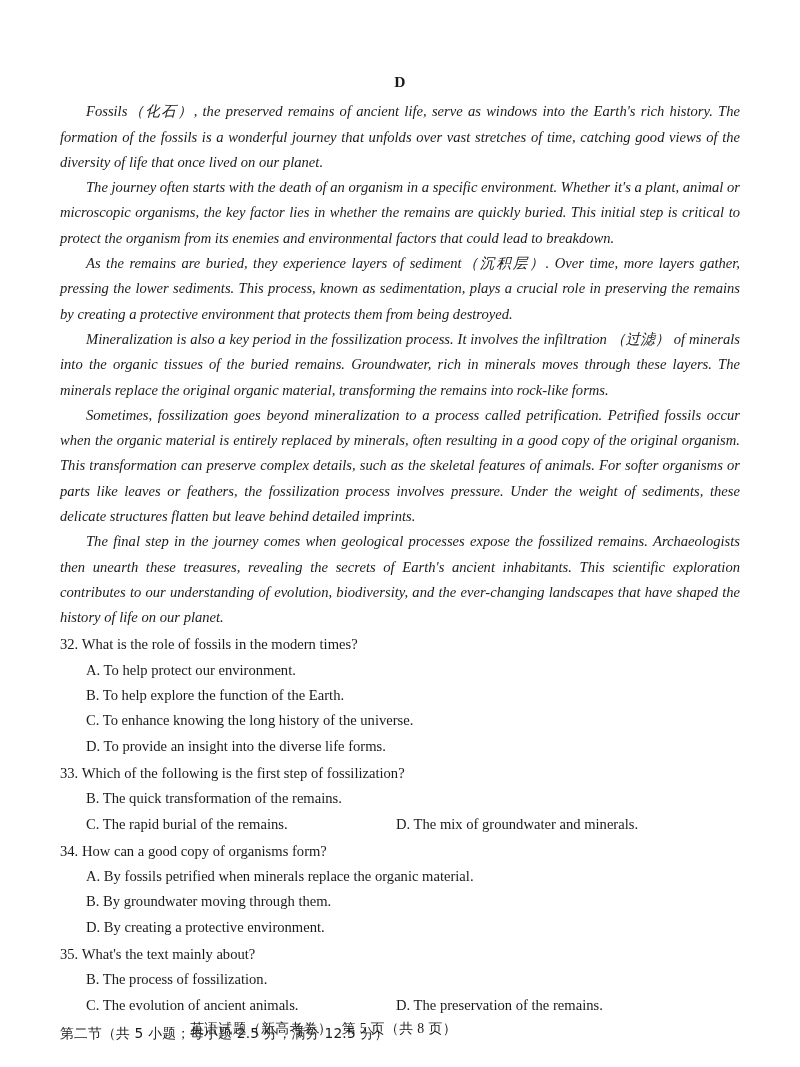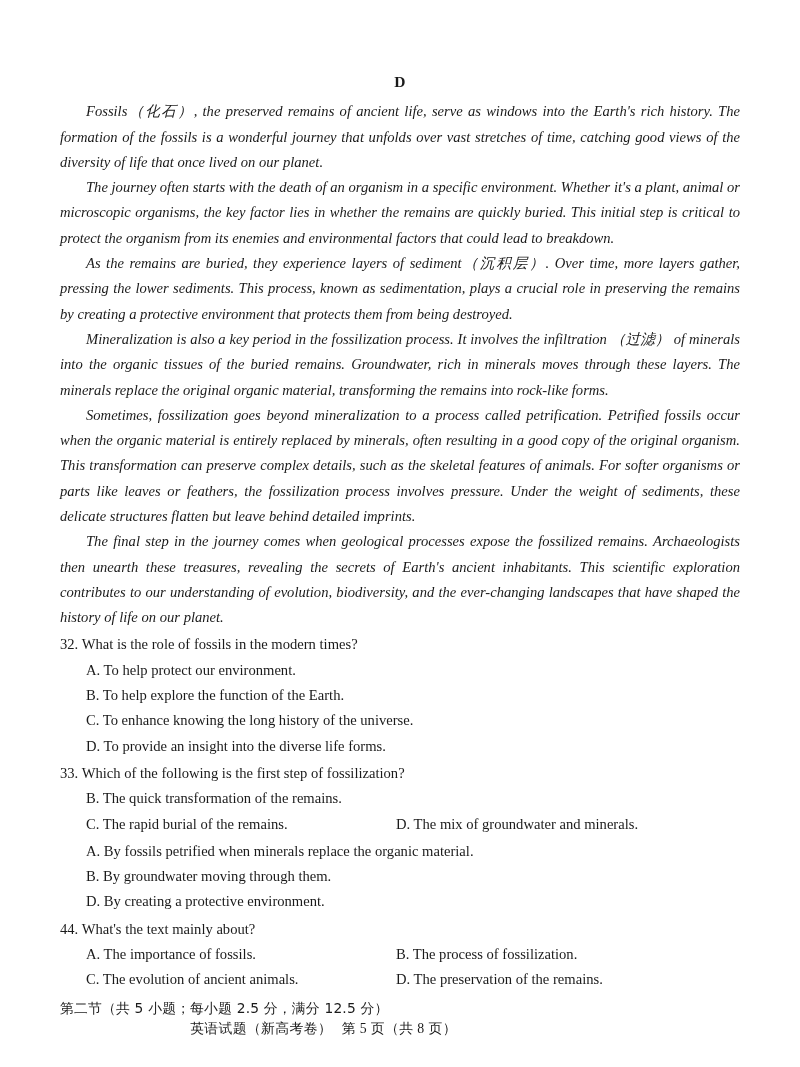--- a/index.html
+++ b/index.html
@@ -134,32 +134,32 @@
           <div class="col-b">B. The quick transformation of the remains.</div>
         </div>
         <div class="opt-row">
           <div class="col-a">C. The rapid burial of the remains.</div>
           <div class="col-b">D. The mix of groundwater and minerals.</div>
         </div>
       </div>
     </div>
 
     <div class="q-block">
+      <p class="q-stem">34. How can a good copy of organisms form?</p>
       <div class="opt-list">
         <div class="opt-single">A. By fossils petrified when minerals replace the organic material.</div>
         <div class="opt-single">B. By groundwater moving through them.</div>
         <div class="opt-single">D. By creating a protective environment.</div>
       </div>
     </div>
 
     <div class="q-block">
-      <p class="q-stem">44. What's the text mainly about?</p>
+      <p class="q-stem">35. What's the text mainly about?</p>
       <div class="opt-list">
         <div class="opt-row">
-          <div class="col-a">A. The importance of fossils.</div>
           <div class="col-b">B. The process of fossilization.</div>
         </div>
         <div class="opt-row">
           <div class="col-a">C. The evolution of ancient animals.</div>
           <div class="col-b">D. The preservation of the remains.</div>
         </div>
       </div>
     </div>
 
     <div class="cn-block">

